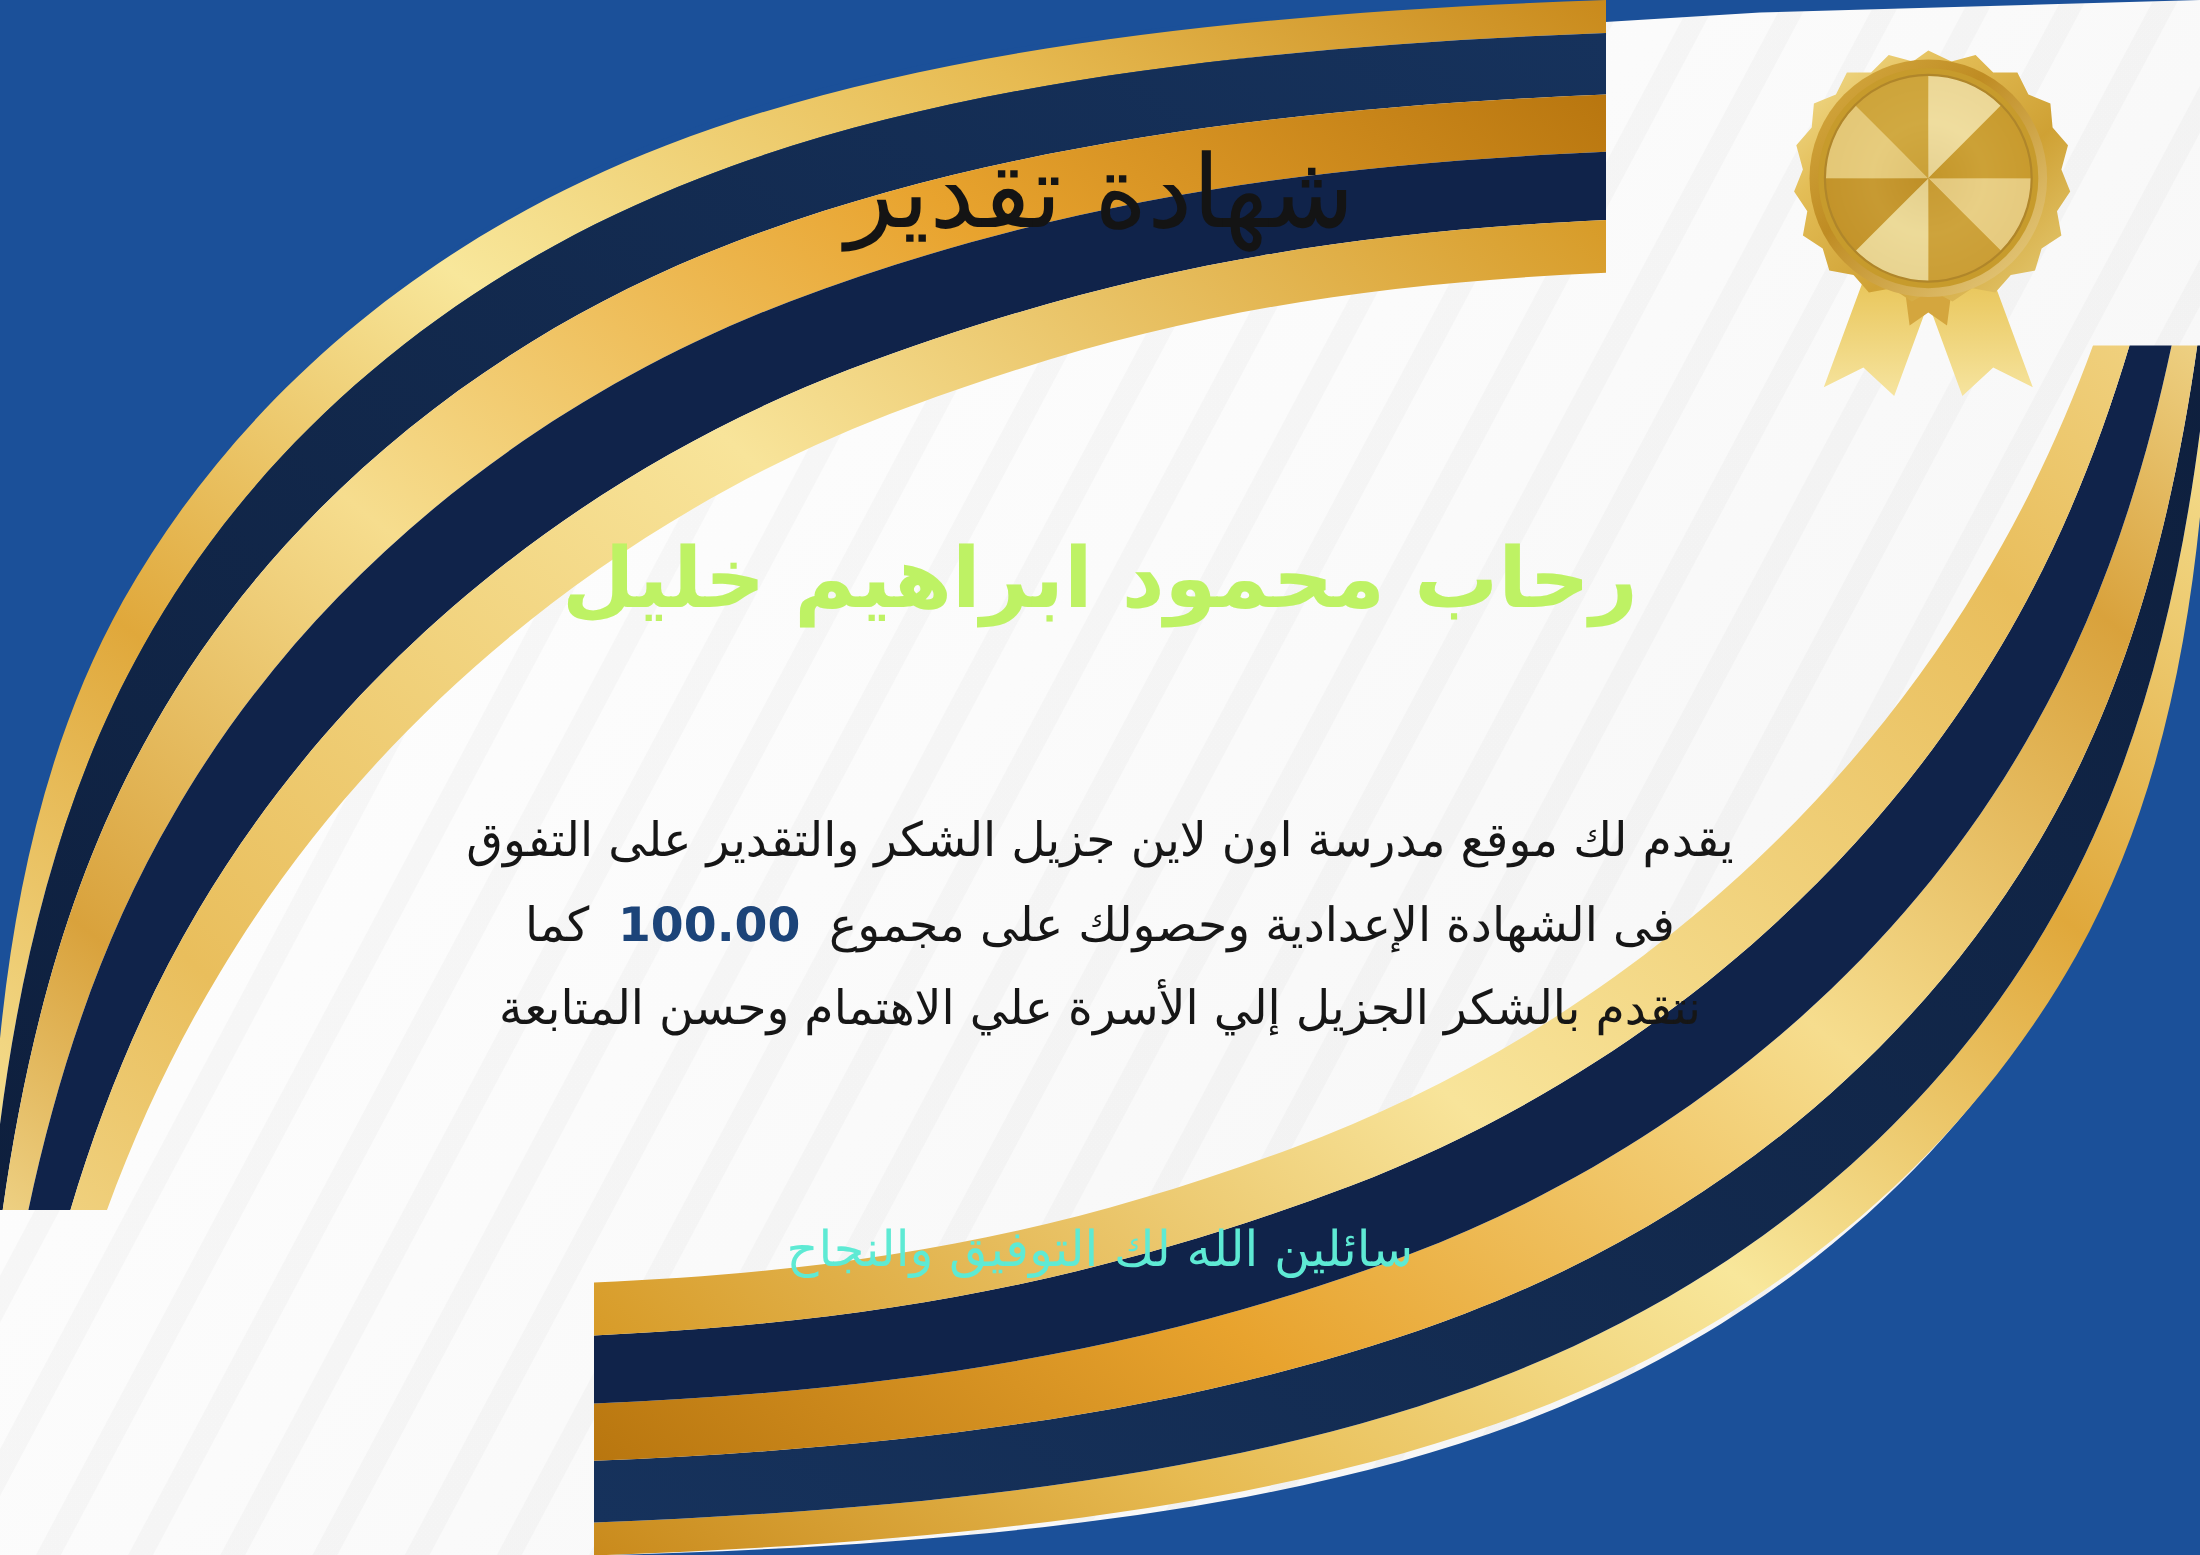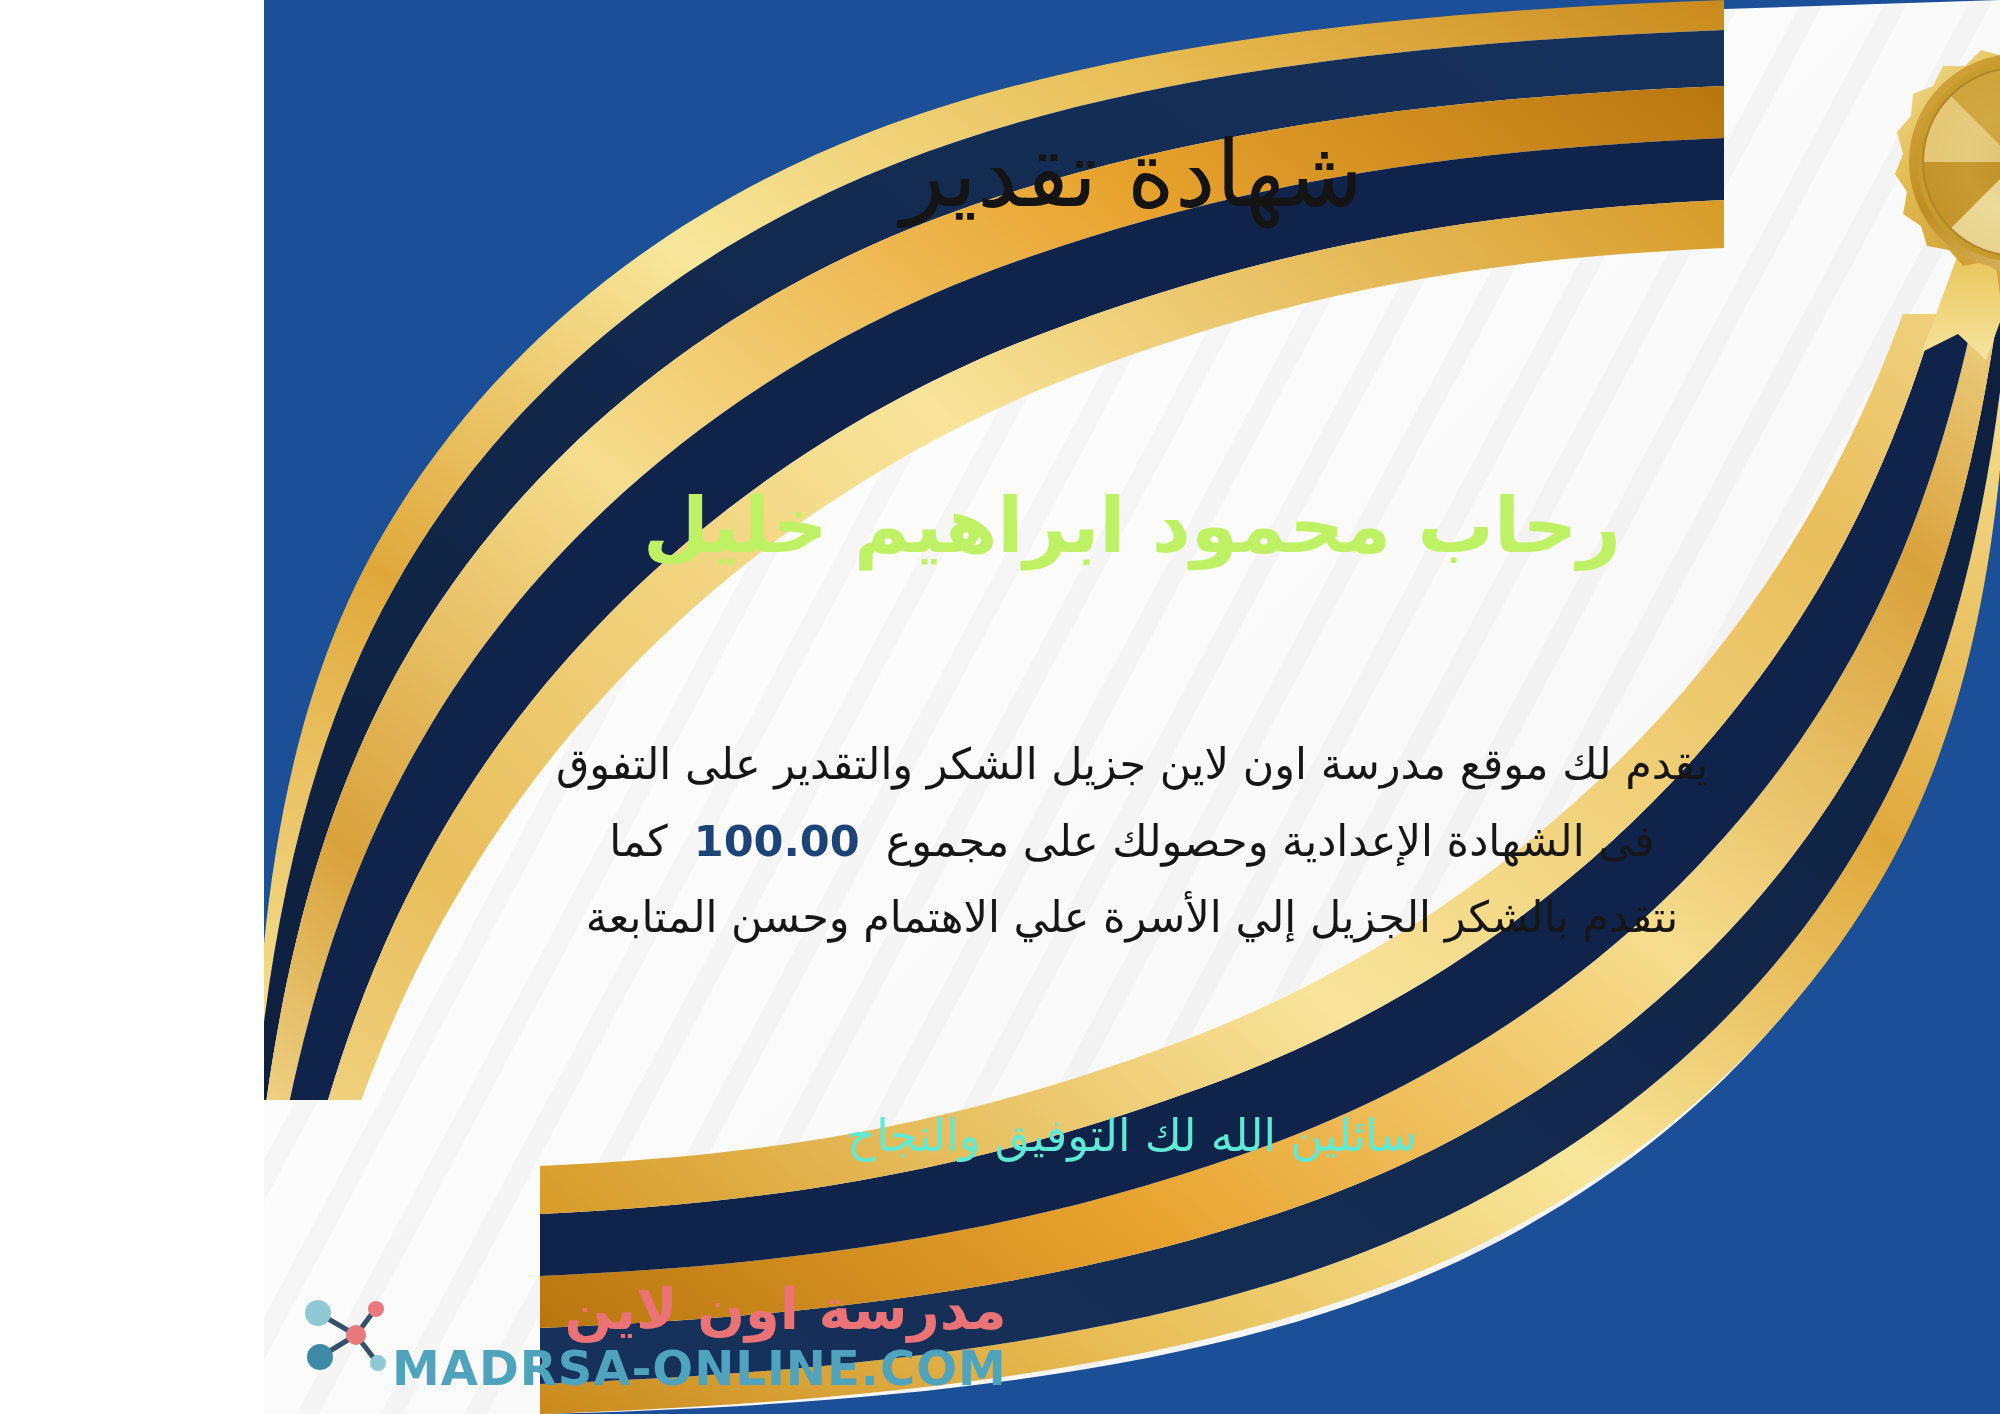--- a/index.html
+++ b/index.html
@@ -6,21 +6,21 @@
   html,body{margin:0;padding:0;}
   body{
     width:2000px;height:1414px;overflow:hidden;
     background:#ffffff;
     font-family:"DejaVu Sans","Liberation Sans",sans-serif;
   }
 
   
   #certificate{
     position:relative;
-    width:1736px;height:1414px;
+    width:2000px;height:1414px;
     background:#1b5099;
     overflow:hidden;
   }
 
   
   .paper{
     position:absolute;
     inset:0;
     background:
       repeating-linear-gradient(118deg,
@@ -321,33 +321,14 @@
       <span class="body-line">يقدم لك موقع مدرسة اون لاين جزيل الشكر  والتقدير على التفوق</span>
       <span class="body-line">
         <span>فى الشهادة الإعدادية وحصولك على مجموع</span><span class="score">100.00</span><span>كما</span>
       </span>
       <span class="body-line">نتقدم  بالشكر الجزيل إلي الأسرة علي الاهتمام وحسن المتابعة</span>
     </div>
 
     <div class="closing-line">سائلين الله لك التوفيق  والنجاح</div>
   </div>
 
-  <div class="brand">
-    <div class="brand-text">
-      <span class="brand-ar">مدرسة اون لاين</span>
-      <span class="brand-url">MADRSA-ONLINE.COM</span>
-    </div>
-    <div class="brand-mark">
-      <svg viewBox="0 0 92 92" xmlns="http://www.w3.org/2000/svg">
-        <line x1="24" y1="22" x2="62" y2="44" stroke="#35506b" stroke-width="5" stroke-linecap="round"></line>
-        <line x1="62" y1="44" x2="26" y2="66" stroke="#35506b" stroke-width="5" stroke-linecap="round"></line>
-        <line x1="62" y1="44" x2="80" y2="20" stroke="#35506b" stroke-width="5" stroke-linecap="round"></line>
-        <line x1="62" y1="44" x2="82" y2="70" stroke="#35506b" stroke-width="5" stroke-linecap="round"></line>
-        <circle cx="24" cy="22" r="13" fill="#8fc9d6"></circle>
-        <circle cx="26" cy="66" r="13" fill="#3e89a6"></circle>
-        <circle cx="62" cy="44" r="10" fill="#e8797c"></circle>
-        <circle cx="82" cy="18" r="8" fill="#e8797c"></circle>
-        <circle cx="84" cy="72" r="8" fill="#8fc9d6"></circle>
-      </svg>
-    </div>
-  </div>
 
 </div>
 
 </body></html>

